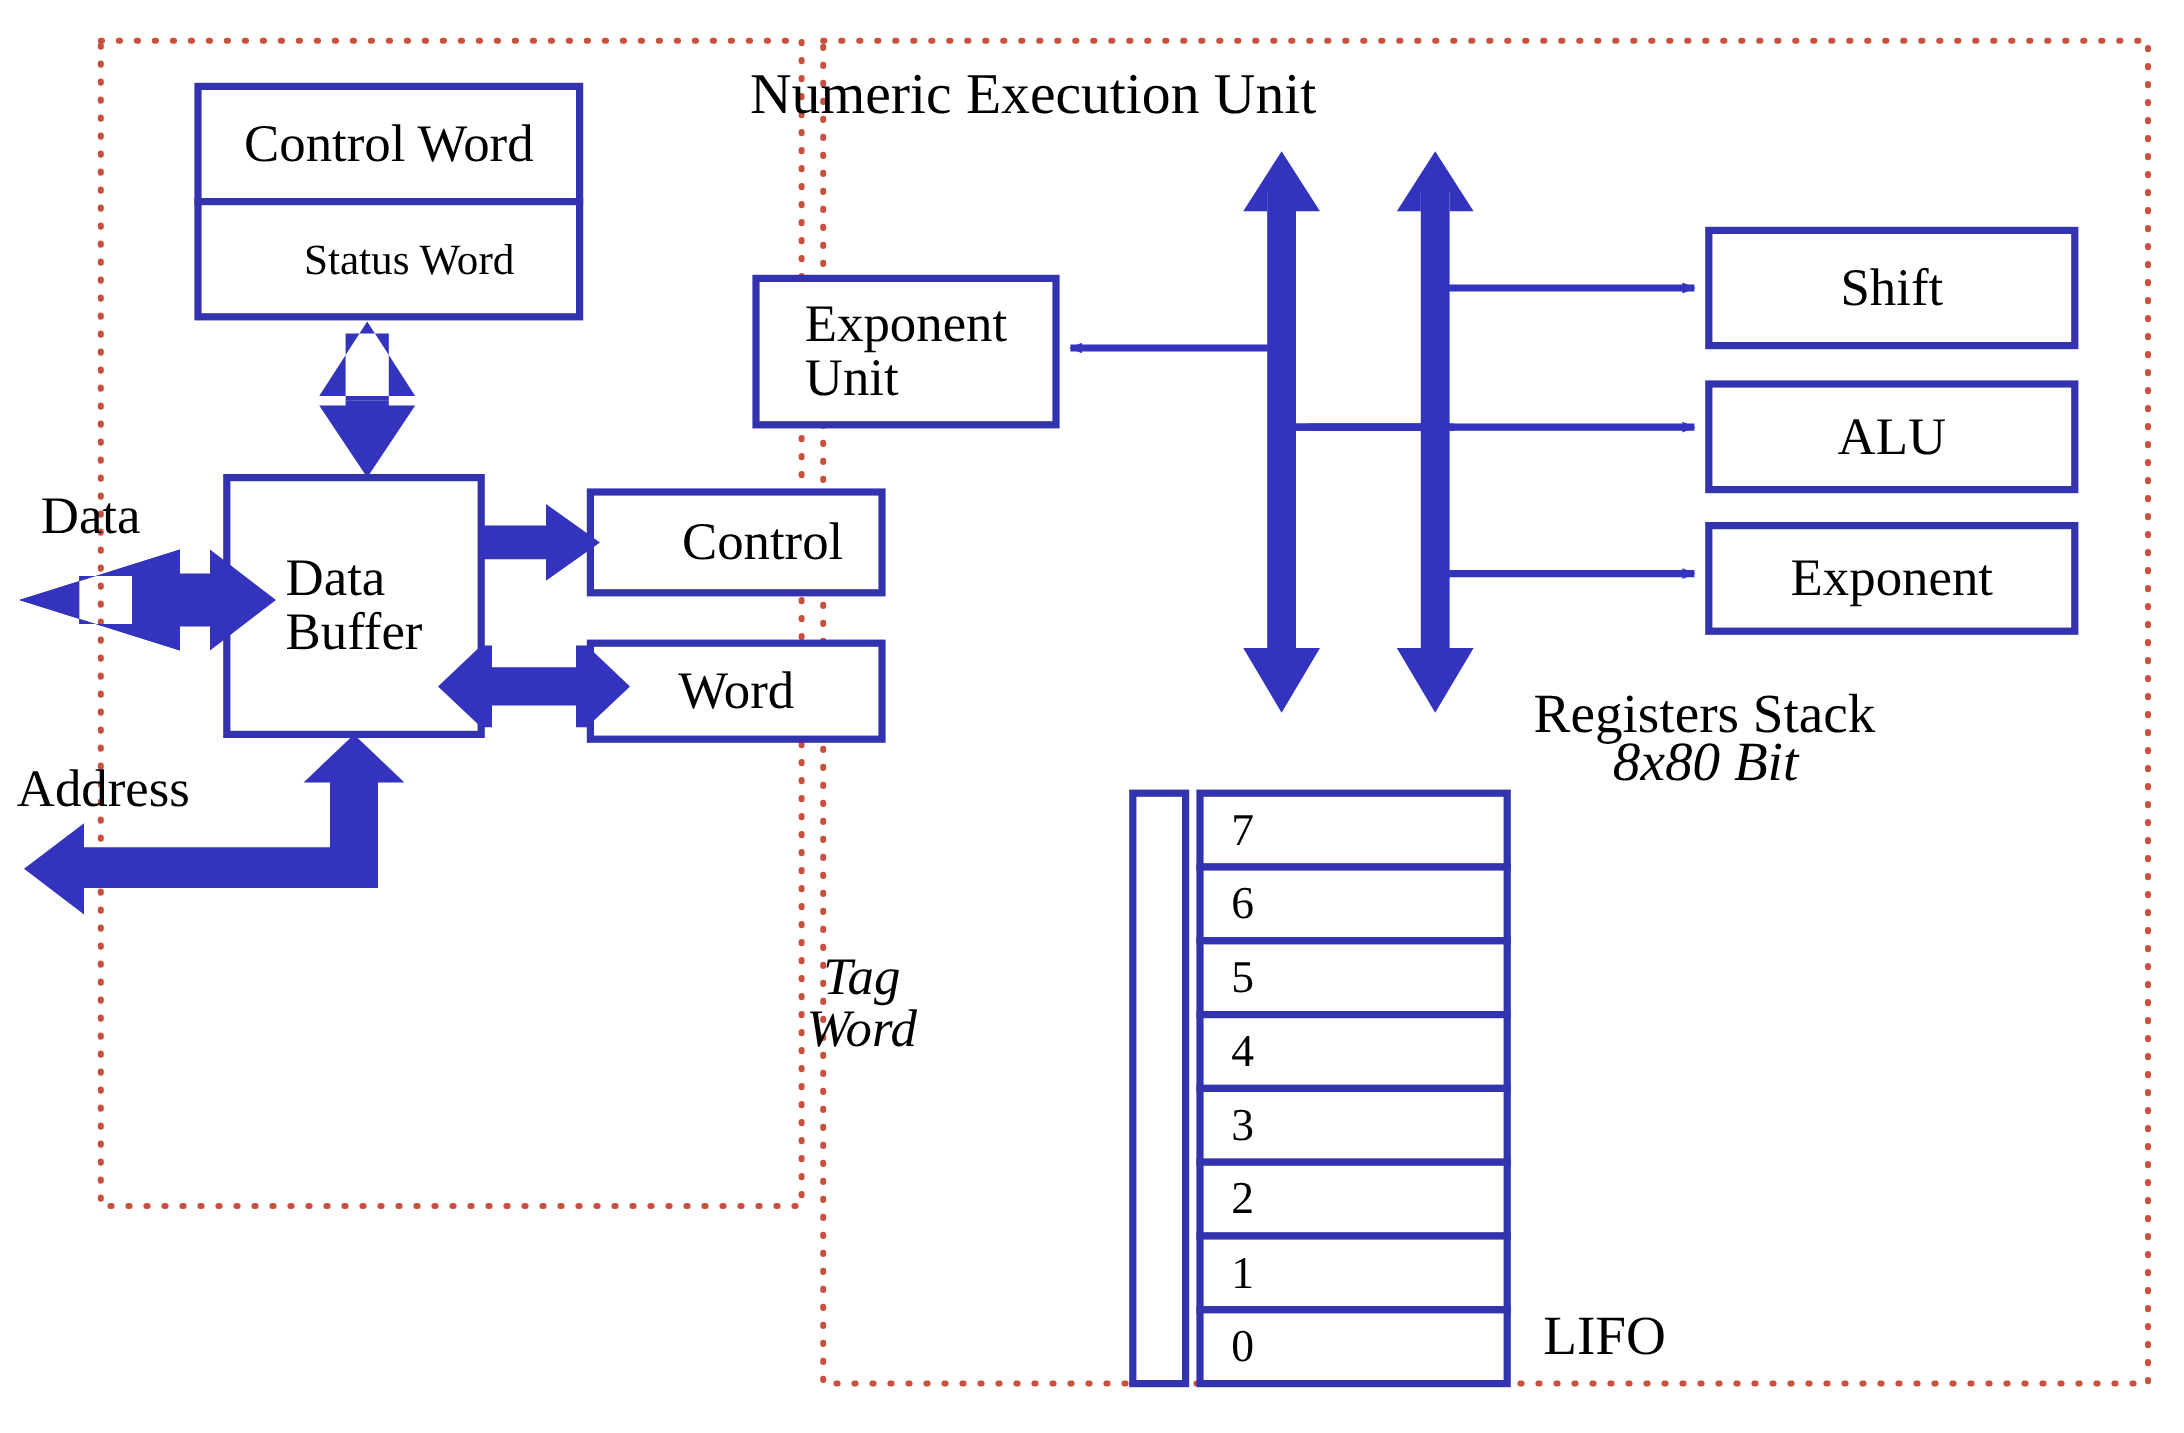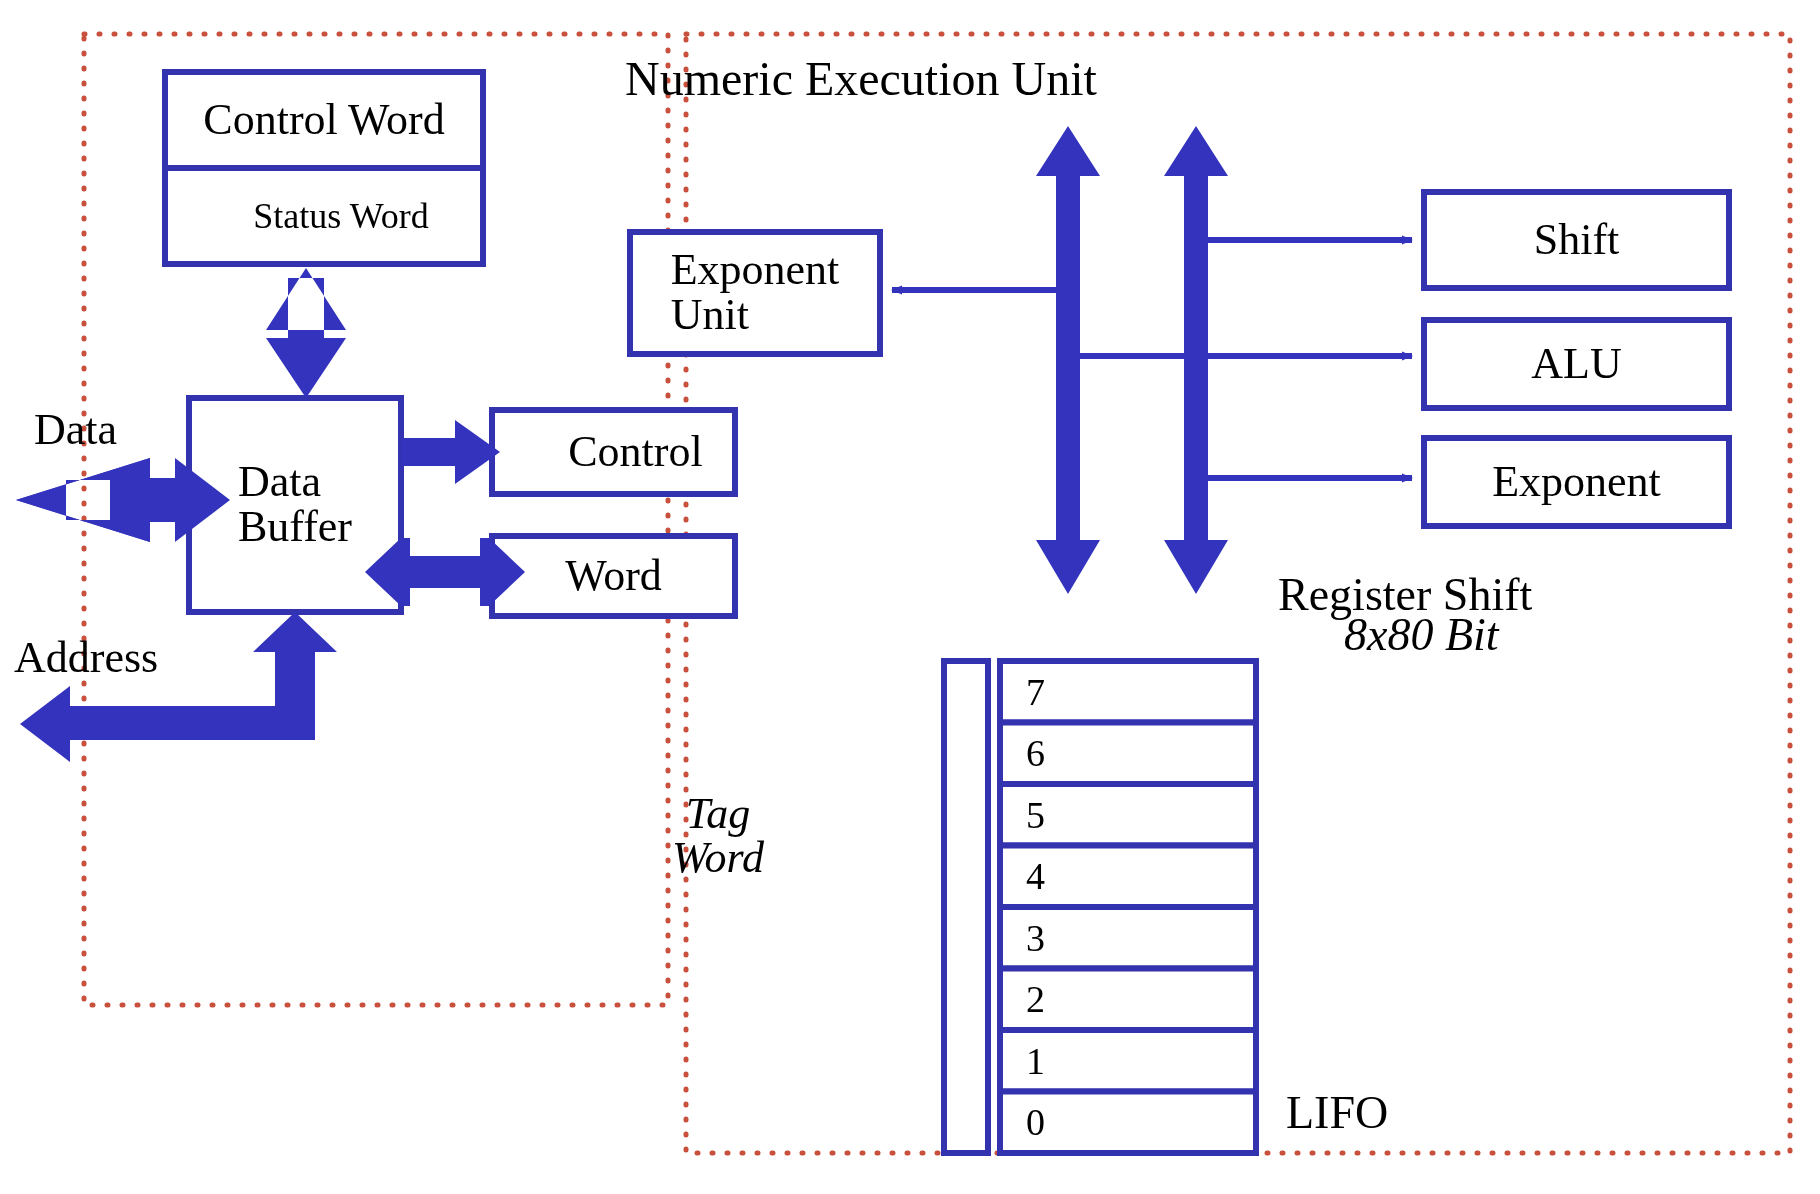--- a/index.html
+++ b/index.html
@@ -125,21 +125,21 @@
 
   <div class="boxtext" style="left:1424px;top:192px;width:305px;height:96px;font-size:44px;">Shift</div>
 
   <div class="boxtext" style="left:1424px;top:320px;width:305px;height:88px;font-size:44px;">ALU</div>
 
   <div class="boxtext" style="left:1424px;top:438px;width:305px;height:88px;font-size:44px;">Exponent</div>
 
   <div class="lbl" style="left:672px;top:792px;font-size:44px;text-align:center;white-space:pre;font-style:italic;">Tag
 Word</div>
 
-  <div class="lbl" style="left:1278px;top:572px;font-size:46px;">Register Shift</div>
+  <div class="lbl" style="left:1278px;top:572px;font-size:46px;">Registers Stack</div>
 
   <div class="lbl" style="left:1344px;top:612px;font-size:46px;font-style:italic;">8x80 Bit</div>
 
   <div class="lbl" style="left:1286px;top:1090px;font-size:46px;">LIFO</div>
 
   <div class="regnum" style="left:1026px;top:661px;height:61.5px;font-size:38px;">7</div>
   <div class="regnum" style="left:1026px;top:722.5px;height:61.5px;font-size:38px;">6</div>
   <div class="regnum" style="left:1026px;top:784px;height:61.5px;font-size:38px;">5</div>
   <div class="regnum" style="left:1026px;top:845.5px;height:61.5px;font-size:38px;">4</div>
   <div class="regnum" style="left:1026px;top:907px;height:61.5px;font-size:38px;">3</div>

